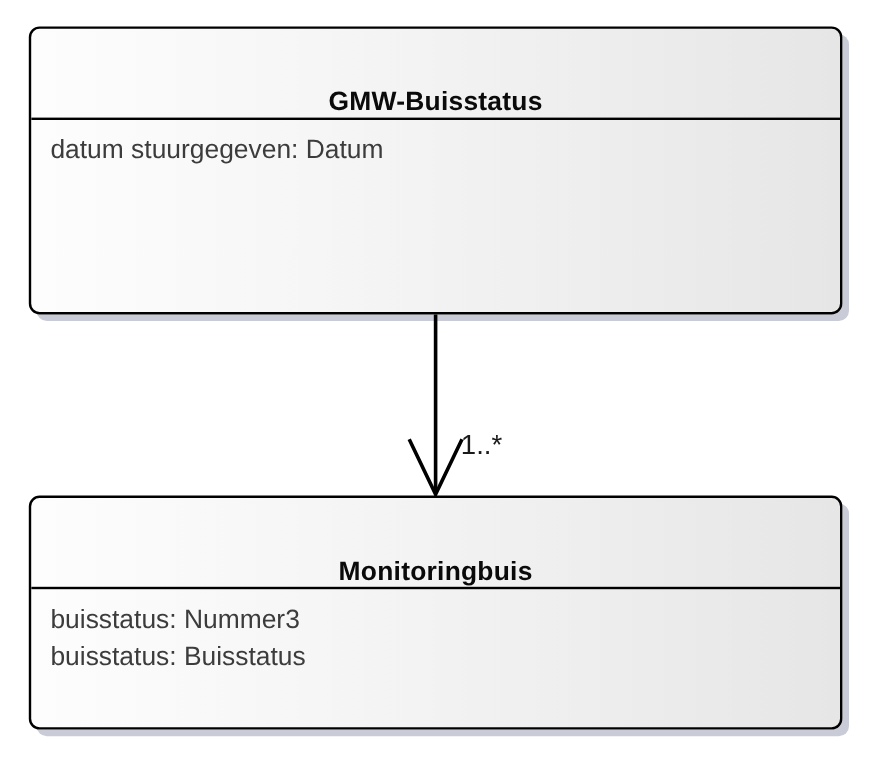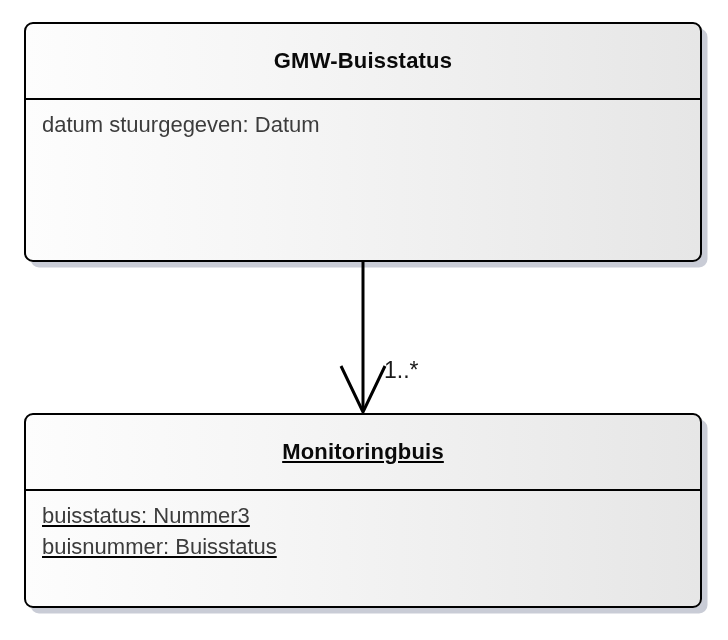--- a/index.html
+++ b/index.html
@@ -26,21 +26,21 @@
     border-radius: 9px;
     background: linear-gradient(to right, #fdfdfd 0%, #f6f6f6 35%, #eeeeee 68%, #e6e6e6 100%);
     box-shadow: 6px 6px 0 -0.5px #c9ccd6;
     overflow: hidden;
   }
 
   .uml-header {
     position: relative;
     box-sizing: border-box;
     display: flex;
-    align-items: center;
+    align-items: flex-end;
     justify-content: center;
     border-bottom: 2.5px solid #000000;
   }
 
   .uml-title {
     font-weight: bold;
     font-size: 22px;
     color: #0a0a0a;
     letter-spacing: 0.2px;
     white-space: nowrap;
@@ -98,25 +98,25 @@
 
   <svg class="assoc-layer" viewBox="0 0 728 640">
     <g>
       <line x1="363" y1="262" x2="363" y2="411" stroke="#000000" stroke-width="3"></line>
       <polyline points="341,366 363,412 385,366" fill="none" stroke="#000000" stroke-width="3" stroke-linecap="butt" stroke-linejoin="miter"></polyline>
     </g>
   </svg>
 
   <div class="assoc-label" style="left:384px; top:357px;">1..*</div>
 
-  <div class="uml-class" id="class-monitoringbuis" style="left:24px; top:413px; width:678px; height:195px;text-decoration:underline;">
+  <div class="uml-class" id="class-monitoringbuis" style="left:24px; top:413px; width:678px; height:195px;">
 
     <div class="uml-header" style="height:76px;">
       <span class="uml-title">Monitoringbuis</span>
     </div>
 
     <div class="uml-body">
       <div class="uml-attr">buisstatus: Nummer3</div>
-      <div class="uml-attr">buisnummer: Buisstatus</div>
+      <div class="uml-attr">buisstatus: Buisstatus</div>
     </div>
   </div>
 
 </div>
 
 </body></html>

